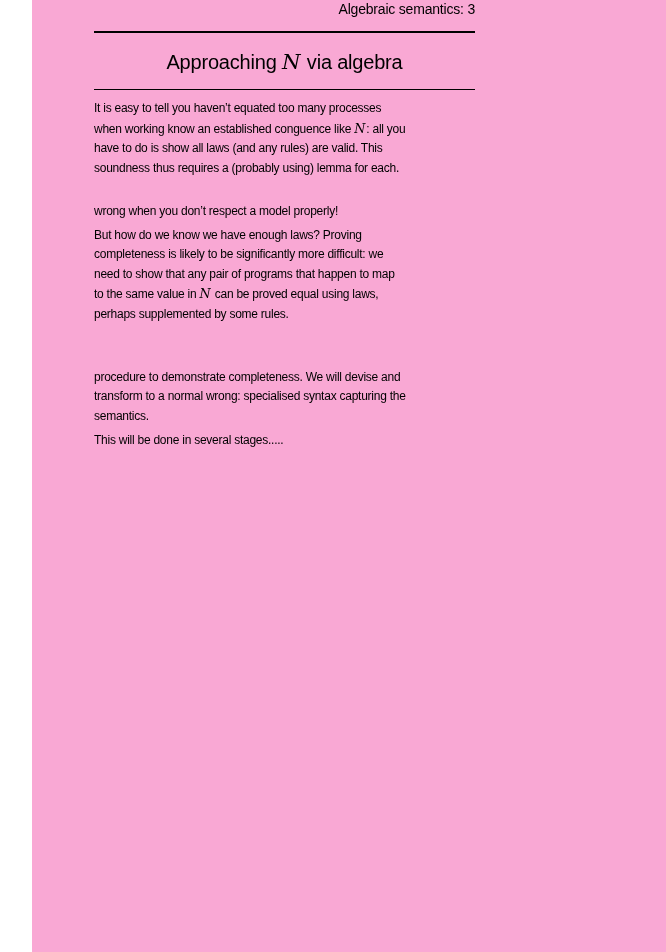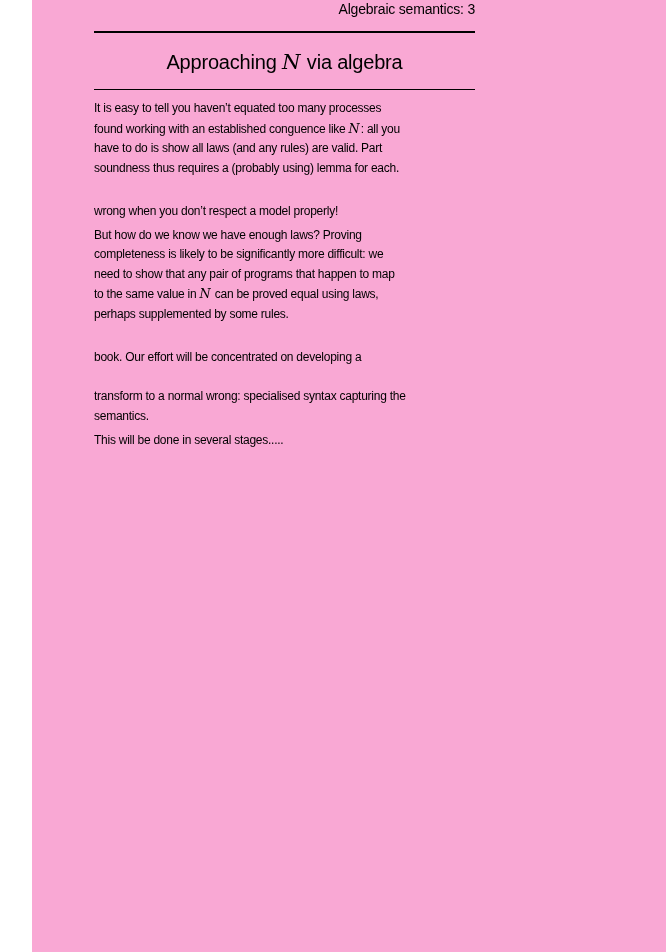--- a/index.html
+++ b/index.html
@@ -77,19 +77,19 @@
 <div class="canvas">
   <div class="running-header">Algebraic semantics: 3</div>
 
   <div class="rule rule-top"></div>
 
   <h1 class="slide-title"><span>Approaching </span><span class="mathcal">N</span><span> via algebra</span></h1>
 
   <div class="rule rule-bottom"></div>
 
   <div class="body-text">
-      <p class="para"><span>It is easy to tell you haven’t equated too many processes</span><br><span>found working with an established conguence like </span><span class="mathcal">N</span><span>: all you</span><br><span>have to do is show all laws (and any rules) are valid. Part</span><br><span class="italic">soundness</span><span> thus requires a (probably using) lemma for each.</span></p>
+      <p class="para"><span>It is easy to tell you haven’t equated too many processes</span><br><span>when working know an established conguence like </span><span class="mathcal">N</span><span>: all you</span><br><span>have to do is show all laws (and any rules) are valid. This</span><br><span class="italic">soundness</span><span> thus requires a (probably using) lemma for each.</span></p>
       <p class="para italic"><br><span>wrong when you don’t respect a model properly!</span></p>
       <p class="para"><span>But how do we know we have </span><span class="italic">enough</span><span> laws? Proving</span><br><span class="italic">completeness</span><span> is likely to be significantly more difficult: we</span><br><span>need to show that any pair of programs that happen to map</span><br><span>to the same value in </span><span class="mathcal">N</span><span> can be proved equal using laws,</span><br><span>perhaps supplemented by some rules.</span></p>
-      <p class="para"><br><span>book. Our effort will be concentrated on developing a</span><br><br><span>transform to a </span><span class="italic">normal wrong</span><span>: specialised syntax capturing the</span><br><span>semantics.</span></p>
+      <p class="para"><br><br><span>procedure to demonstrate completeness. We will devise and</span><br><span>transform to a </span><span class="italic">normal wrong</span><span>: specialised syntax capturing the</span><br><span>semantics.</span></p>
       <p class="para"><span>This will be done in several stages.....</span></p>
     </div>
 </div>
 
 </body></html>

